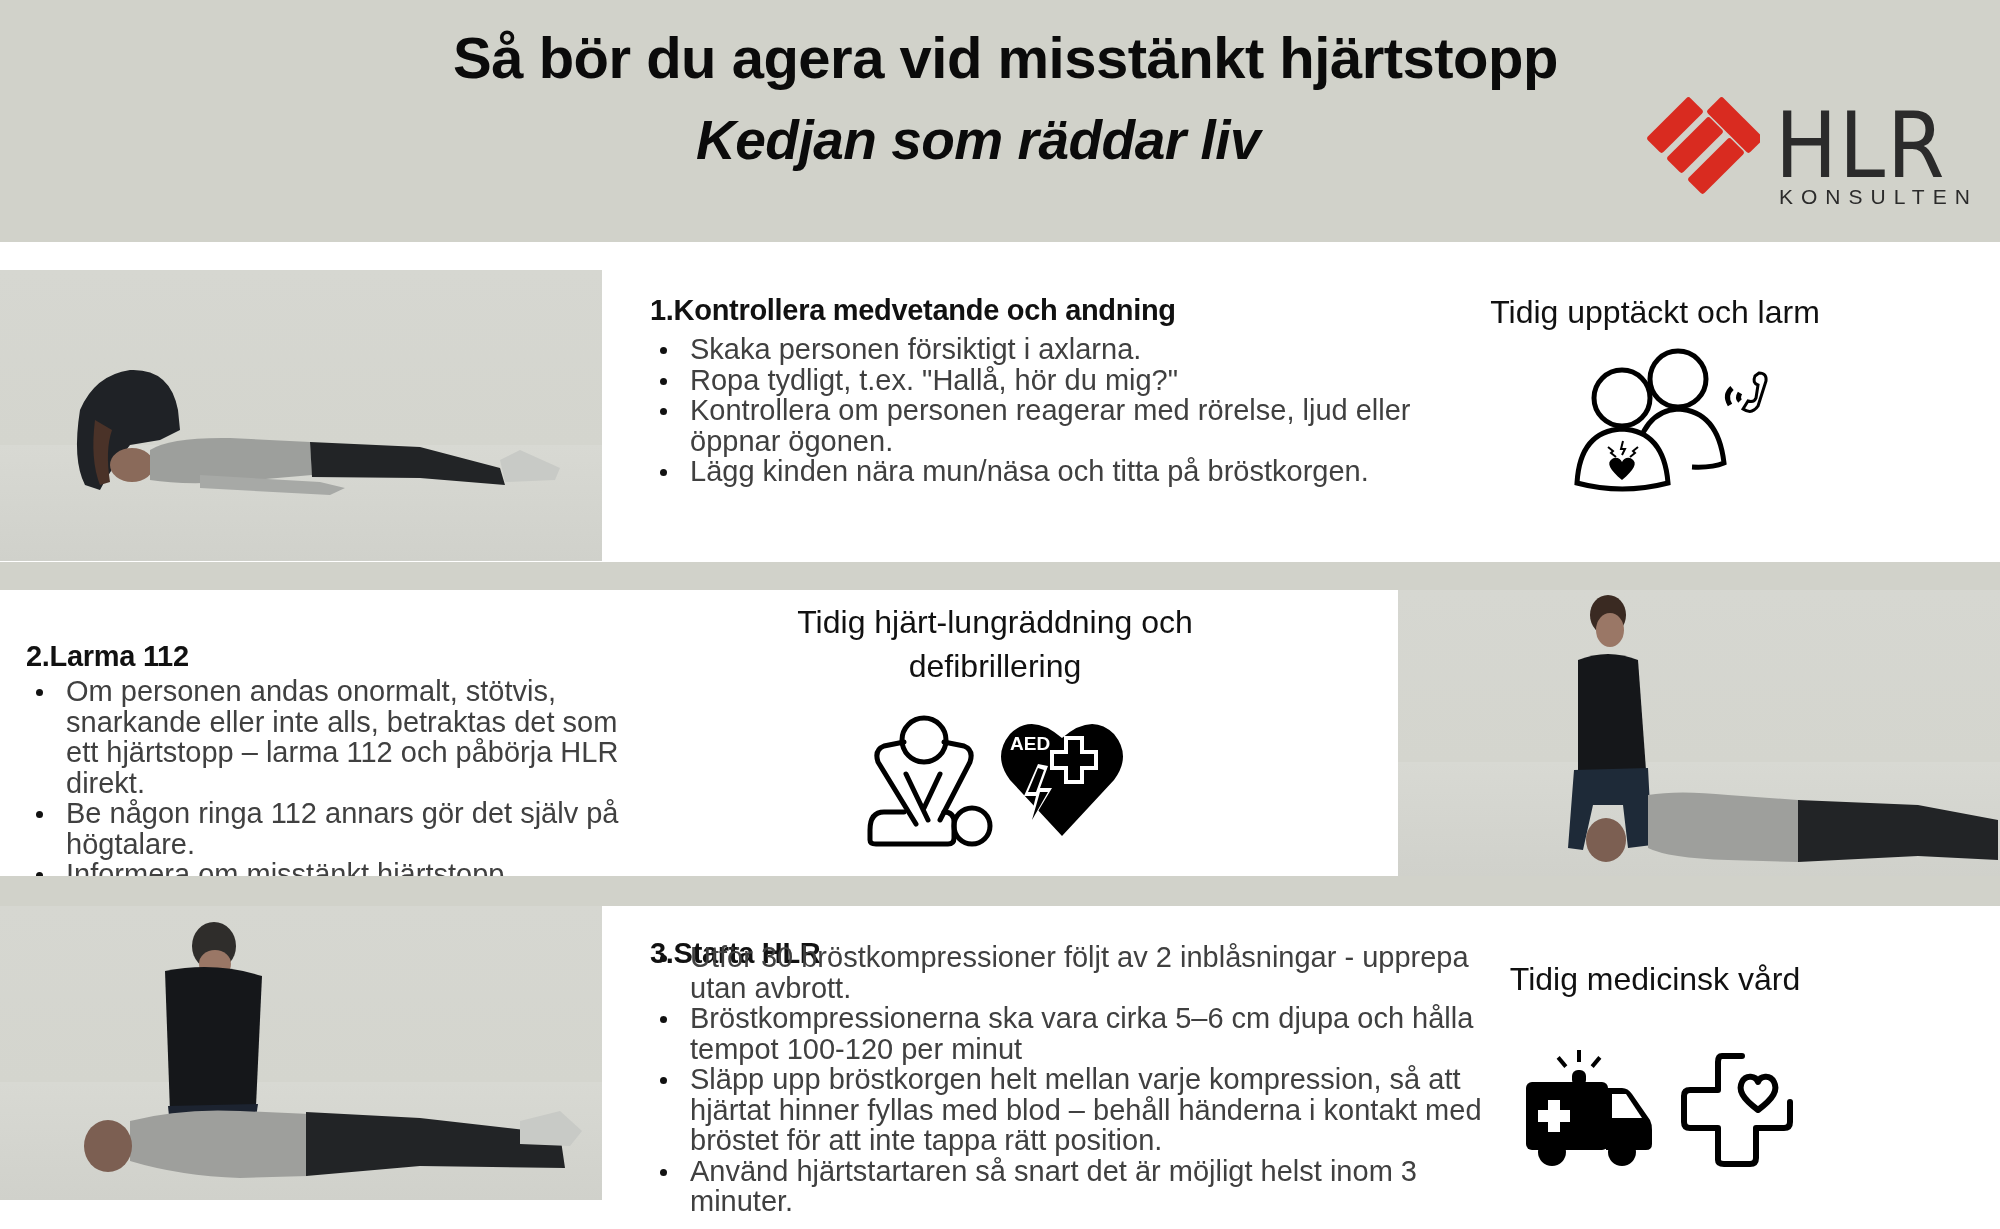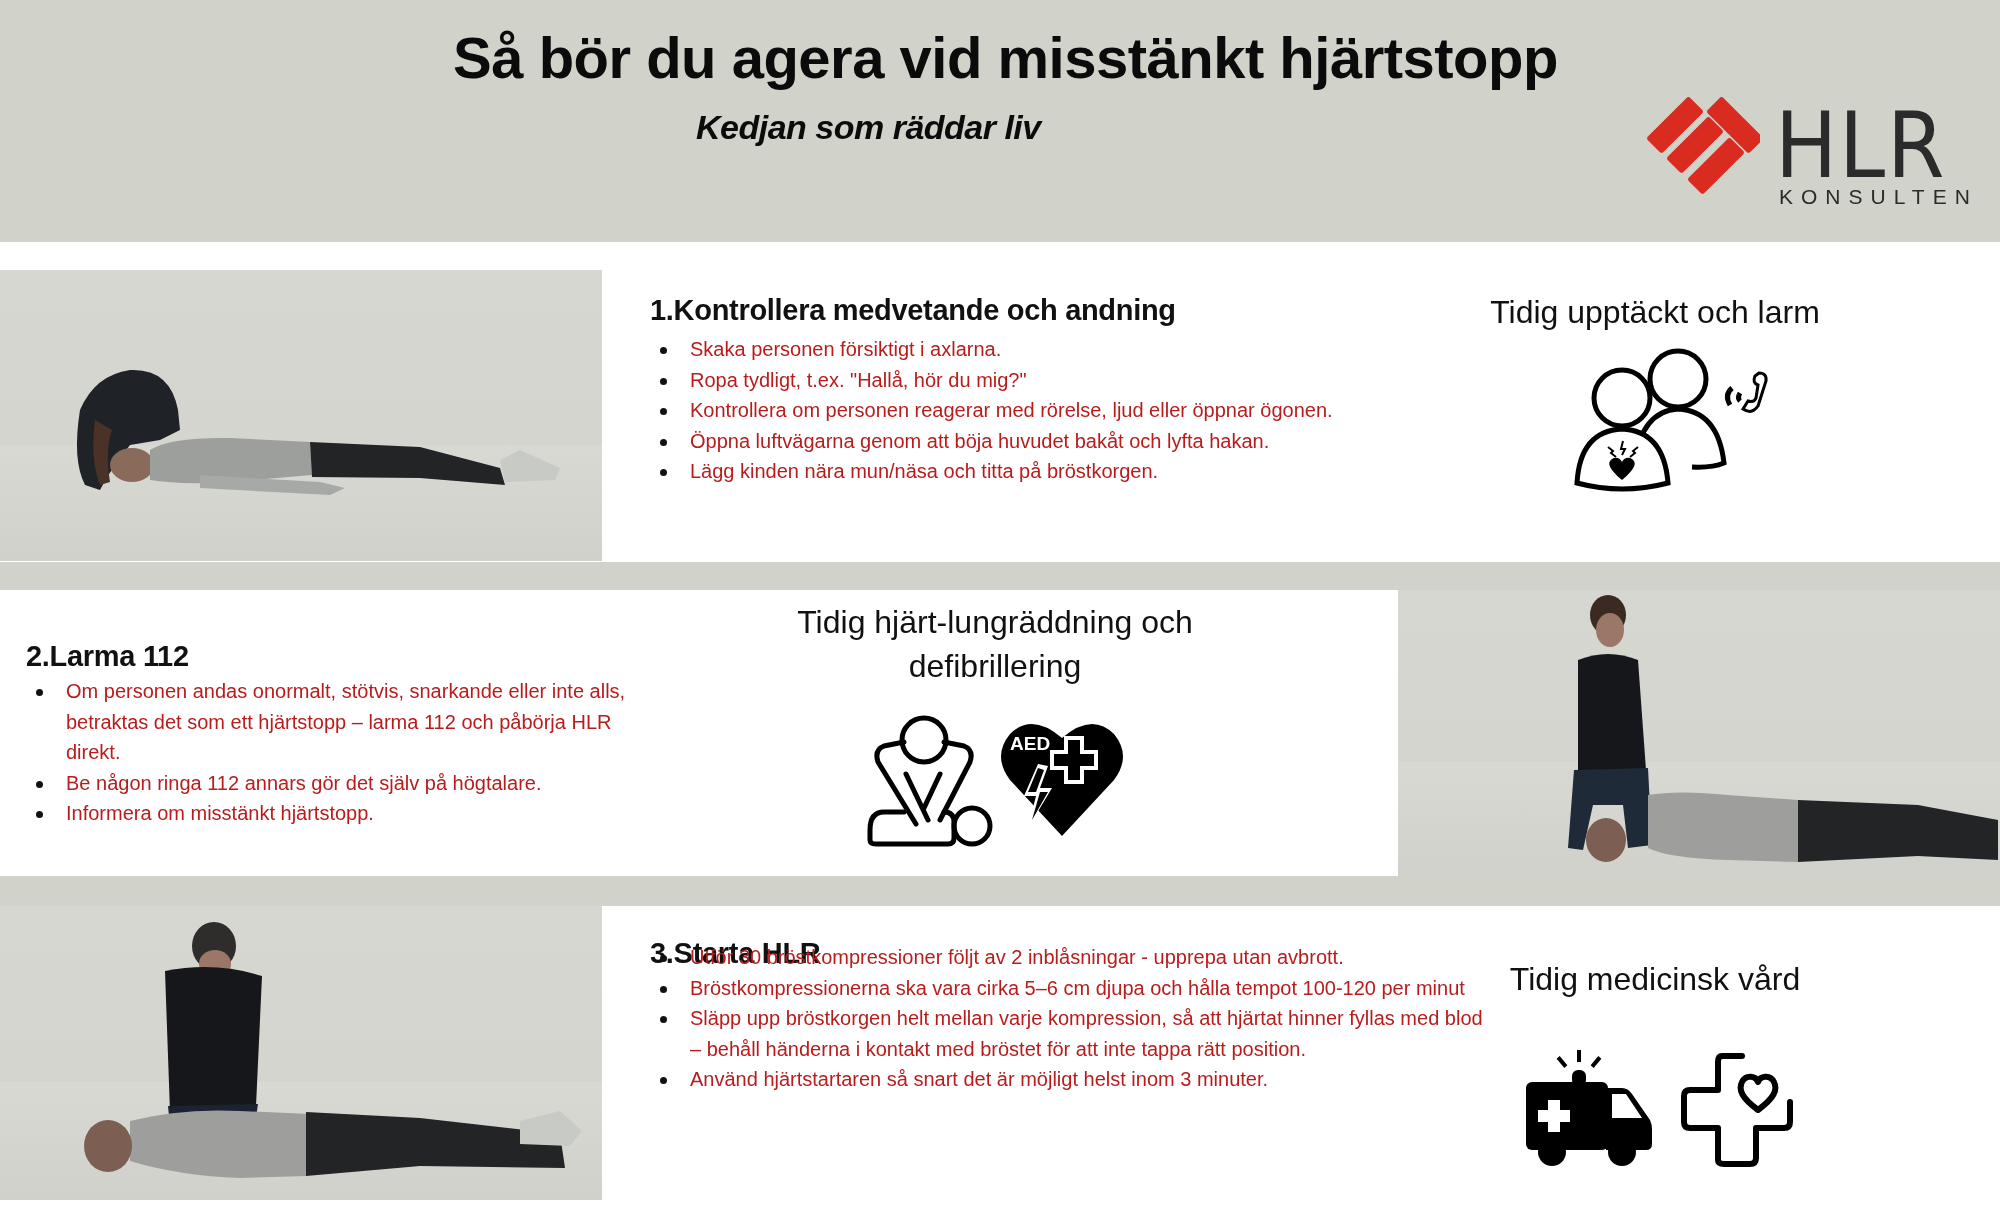--- a/index.html
+++ b/index.html
@@ -15,21 +15,21 @@
       background: #d1d2ca;
     }
     .main-title {
       position: absolute; left: 0; width: 1990px; top: 24px;
       text-align: center; font-size: 58px; font-weight: 700; letter-spacing: -0.5px;
       color: #0b0b0b;
       padding-left: 21px;
     }
     .sub-title {
       position: absolute; left: 696px; top: 108px;
-      font-size: 34px; font-weight: 700; font-style: italic; color: #0b0b0b;
+      font-size: 55px; font-weight: 700; font-style: italic; color: #0b0b0b;
       letter-spacing: -0.5px;
     }
     .logo { position: absolute; left: 1640px; top: 95px; width: 320px; height: 115px; }
     .logo-mark { position: absolute; left: 0; top: 0; width: 120px; height: 120px; }
     .logo-hlr {
       position: absolute; left: 135px; top: 6px; font-size: 90px; font-weight: 400;
       color: #2b2b2b; letter-spacing: 2px; line-height: 90px;
       font-family: "DejaVu Sans", sans-serif;
       transform: scaleX(0.92); transform-origin: left;
     }
@@ -41,21 +41,21 @@
     .band { position: absolute; left: 0; width: 2000px; background: #d1d2ca; }
     .photo {
       position: absolute; background: linear-gradient(180deg, #d6d7d1 0%, #d4d5ce 60%, #cfd0c9 100%);
       overflow: hidden;
     }
     .photo .floor {
       position: absolute; left: 0; right: 0; bottom: 0; height: 40%;
       background: linear-gradient(180deg, #d8d9d3 0%, #d0d1cb 100%);
     }
     .step-title { position: absolute; font-size: 29px; font-weight: 700; color: #111; letter-spacing: -0.3px; }
-    .step-list { position: absolute; list-style: none; font-size: 20px; color: #b91c1c; line-height: 30.5px; }
+    .step-list { position: absolute; list-style: none; font-size: 29px; color: #404040; line-height: 30.5px; }
     .step-list li { position: relative; padding-left: 38px; }
     .step-list li::before {
       content: ""; position: absolute; left: 8px; top: 13px; width: 7px; height: 7px;
       background: #111; border-radius: 50%;
     }
     .chain-title {
       position: absolute; font-size: 32px; font-weight: 400; color: #111; text-align: center;
       line-height: 44px;
     }
     svg { display: block; }
@@ -91,21 +91,20 @@
     <path d="M500 190 L520 180 L560 198 L555 210 L505 212 Z" fill="#c8cac6"></path>
     <path d="M200 205 L320 212 L345 218 L330 225 L200 218 Z" fill="#a7a9a6"></path>
   </svg>
 </div>
 
 <div class="step-title" style="left:650px; top:294px;">1.Kontrollera medvetande och andning</div>
 <ul class="step-list" style="left:652px; top:334px; width:820px;">
   <li>Skaka personen försiktigt i axlarna.</li>
   <li>Ropa tydligt, t.ex. "Hallå, hör du mig?"</li>
   <li>Kontrollera om personen reagerar med rörelse, ljud eller öppnar ögonen.</li>
-  <li>Öppna luftvägarna genom att böja huvudet bakåt och lyfta hakan.</li>
   <li>Lägg kinden nära mun/näsa och titta på bröstkorgen.</li>
 </ul>
 
 <div class="chain-title" style="left:1455px; top:290px; width:400px;">Tidig upptäckt och larm</div>
 <svg style="position:absolute; left:1572px; top:343px;" width="205" height="155" viewBox="0 0 205 155">
   <g fill="none" stroke="#000" stroke-width="5">
     <circle cx="106" cy="36" r="28"></circle>
     <path d="M62 120 Q70 68 106 66 Q146 68 152 120 Q140 125 120 124"></path>
     <circle cx="50" cy="55" r="28" fill="#fff"></circle>
     <path d="M5 140 Q8 88 50 86 Q92 88 96 140 Q50 152 5 140 Z" fill="#fff"></path>

